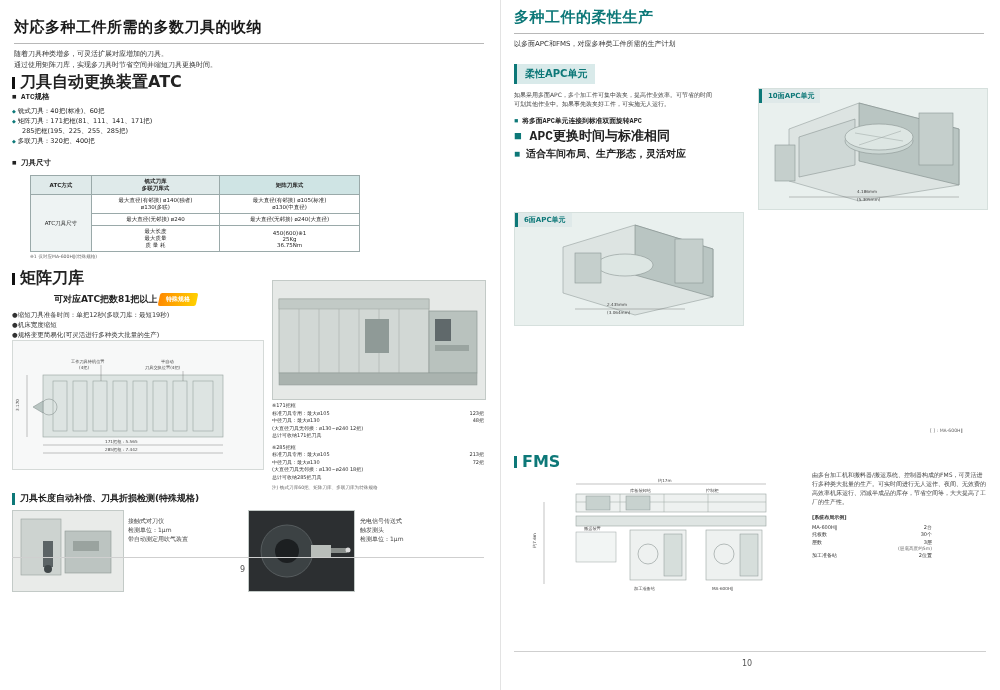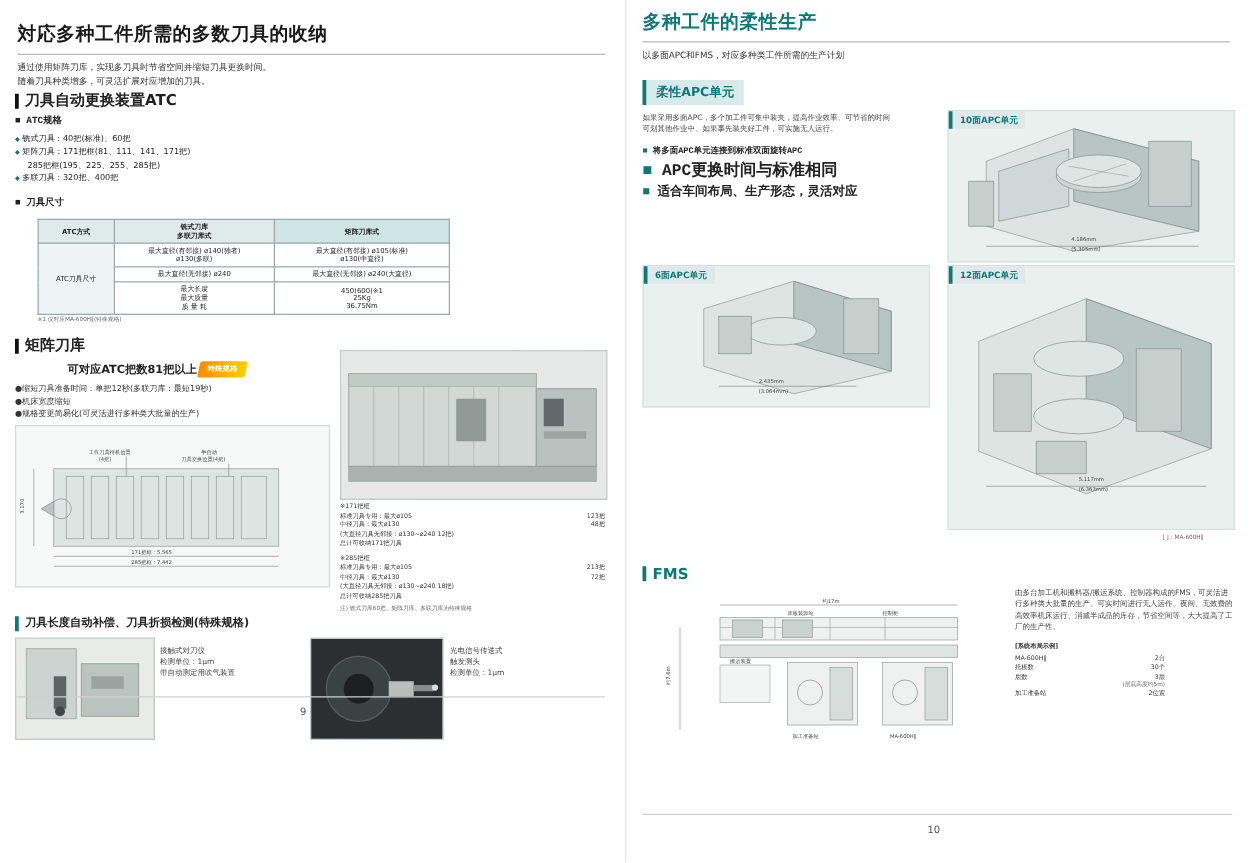--- a/index.html
+++ b/index.html
@@ -20,21 +20,21 @@
   }
   .title-rule{height:1px;background:#b8b8b8;margin:6px 0 5px 0;}
   .lede{font-size:7px;line-height:1.5;color:#333;}
   h1.title.teal{color:#0d7878;}
 
   .sec-head{
     display:flex;align-items:center;gap:5px;margin-bottom:4px;
   }
   .sec-bar{width:3px;height:12px;background:#111;}
   .sec-bar.teal{background:#0d7878;}
-  .sec-title{font-size:12px;font-weight:bold;}
+  .sec-title{font-size:16px;font-weight:bold;}
   .sec-title.teal{color:#0d7878;}
   .sec-box{
     background:#d9eaea;border-left:3px solid #0d7878;
     font-size:10px;font-weight:bold;color:#0d7878;
     padding:3px 8px;display:inline-block;
   }
 
   .sq{font-size:7.5px;font-weight:bold;line-height:1.55;font-family:Liberation Mono, monospace;}
   .sq:before{content:"■ ";color:#0d7878;}
   .sq.dark:before{color:#222;}
@@ -85,22 +85,22 @@
 <body>
 
 <div class="page">
   <div class="divider"></div>
 
   <div class="left">
 
     <div style="position:absolute;left:14px;top:8px;width:470px;">
       <h1 class="title">対応多种工件所需的多数刀具的收纳</h1>
       <div class="title-rule"></div>
+      <div class="lede">随着刀具种类增多，可灵活扩展对应增加的刀具。</div>
       <div class="lede">通过使用矩阵刀库，实现多刀具时节省空间并缩短刀具更换时间。</div>
-      <div class="lede">随着刀具种类增多，可灵活扩展对应增加的刀具。</div>
     </div>
 
     <div style="position:absolute;left:12px;top:62px;">
       <div class="sec-head">
         <div class="sec-bar"></div>
         <div class="sec-title">刀具自动更换装置ATC</div>
       </div>
     </div>
     <div style="position:absolute;left:12px;top:82px;width:250px;">
       <div class="sq dark">ATC规格</div>
@@ -350,38 +350,20 @@
         <rect x="160" y="26" width="28" height="44" fill="#c5cfcc" stroke="#8b9694" stroke-width="0.6"></rect>
         <g class="dim">
             <line x1="60" y1="96" x2="170" y2="96"></line>
           </g>
         <text class="dimtxt" x="92" y="93">2.435mm</text>
         <text class="dimtxt" x="92" y="101">(3.064mm)</text>
       </svg>
       <div class="capbox" style="left:0;top:0;">6面APC单元</div>
     </div>
 
-    <div class="greenpanel" style="position:absolute;left:258px;top:212px;width:228px;height:210px;border:1px solid #d6e0dd;">
-      <svg width="228" height="210" viewBox="0 0 228 210">
-        <rect width="228" height="210" fill="#e9f0ee"></rect>
-        <polygon points="24,60 110,26 210,62 210,146 110,182 24,148" class="machine2"></polygon>
-        <polygon points="110,26 210,62 210,146 110,110" class="machine3"></polygon>
-        <ellipse cx="104" cy="74" rx="36" ry="14" fill="#dde6e3" stroke="#8b9694" stroke-width="0.6"></ellipse>
-        <ellipse cx="104" cy="120" rx="36" ry="14" fill="#dde6e3" stroke="#8b9694" stroke-width="0.6"></ellipse>
-        <rect x="36" y="86" width="30" height="46" fill="#c5cfcc" stroke="#8b9694" stroke-width="0.6"></rect>
-        <rect x="150" y="66" width="36" height="66" fill="#c5cfcc" stroke="#8b9694" stroke-width="0.6"></rect>
-        <rect x="70" y="140" width="40" height="26" fill="#c5cfcc" stroke="#8b9694" stroke-width="0.6"></rect>
-        <g class="dim">
-            <line x1="30" y1="176" x2="206" y2="176"></line>
-          </g>
-        <text class="dimtxt" x="104" y="172">5.117mm</text>
-        <text class="dimtxt" x="104" y="180">(6.363mm)</text>
-      </svg>
-      <div class="capbox" style="left:0;top:0;">12面APC单元</div>
-    </div>
 
     <div class="note" style="position:absolute;left:430px;top:428px;">[   ]：MA-600H‖</div>
 
     <div style="position:absolute;left:14px;top:452px;">
       <div class="sec-head">
         <div class="sec-bar teal"></div>
         <div class="sec-title teal">FMS</div>
       </div>
     </div>
 

